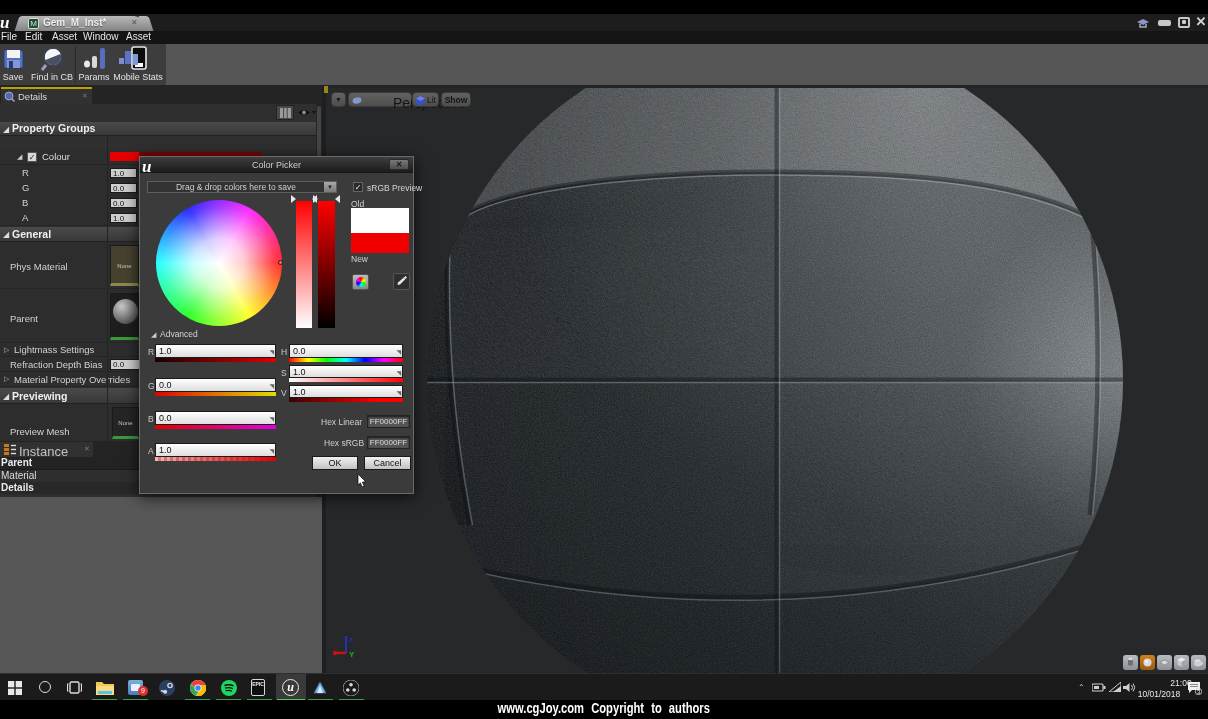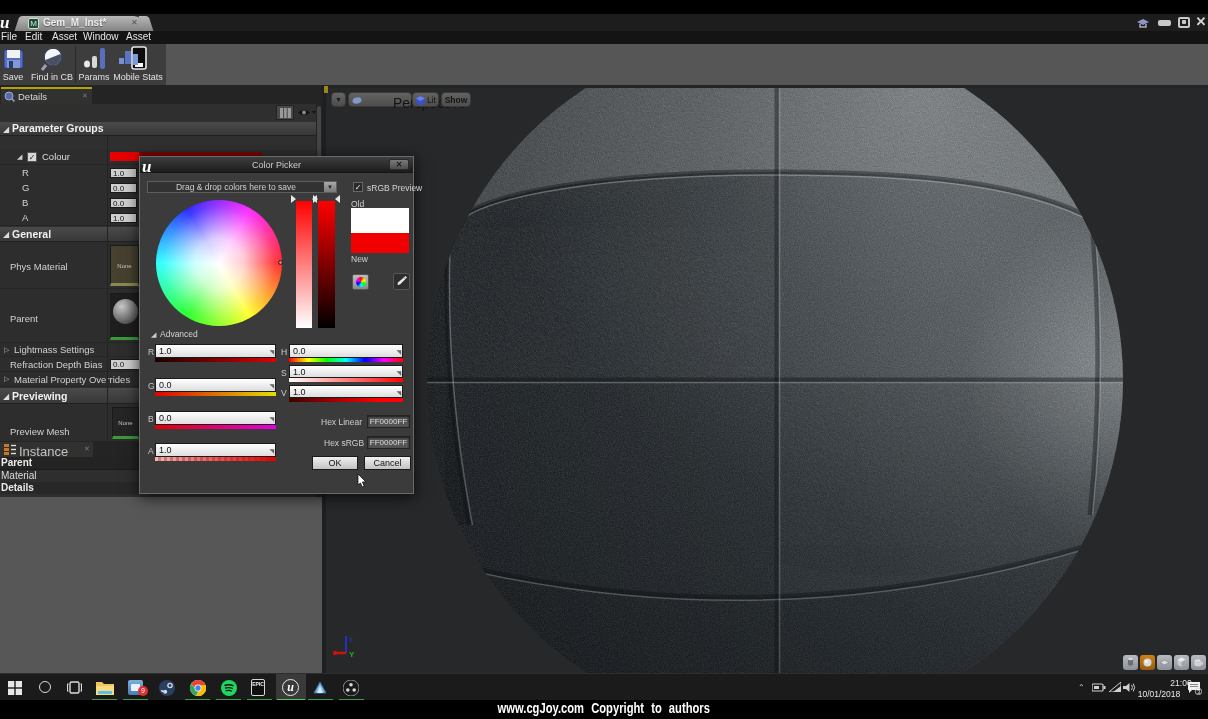--- a/index.html
+++ b/index.html
@@ -240,21 +240,21 @@
   <div class="abs" style="left:297px;top:20px;width:21px;height:15px;">
     <svg class="abs" style="left:0;top:2px;" width="20" height="11">
         <path d="M1 5.5 Q7 0.5 13 5.5 Q7 10.5 1 5.5 Z" fill="#111"></path>
         <circle cx="7" cy="5.5" r="2" fill="#888"></circle>
         <path d="M15 4 L19 4 L17 7 Z" fill="#111"></path>
       </svg>
   </div>
 
   <div class="abs" style="left:0;top:37px;width:317px;height:14px;background:linear-gradient(#4a4a4a,#383838);border-bottom:1px solid #222;">
     <span class="abs" style="left:3px;top:3px;font-size:8px;color:#ddd;">◢</span>
-    <span class="abs" style="left:12px;top:0px;font-size:10.5px;font-weight:bold;color:#f0f0f0;">Parameter Groups</span>
+    <span class="abs" style="left:12px;top:0px;font-size:10.5px;font-weight:bold;color:#f0f0f0;">Property Groups</span>
   </div>
 
 
   <div class="abs" style="left:0;top:65px;width:317px;height:15px;background:#2d2d2d;border-bottom:1px solid #262626;">
     <span class="abs" style="left:17px;top:3px;font-size:7px;color:#ccc;">◢</span>
     <div class="abs" style="left:27px;top:2px;width:10px;height:10px;background:#d8d8d8;border:1px solid #555;color:#222;font-size:8px;line-height:9px;text-align:center;">✓</div>
     <span class="abs" style="left:42px;top:1px;font-size:9.5px;color:#dedede;">Colour</span>
     <div class="abs" style="left:110px;top:2px;width:152px;height:9px;background:#e60000;"></div>
     <div class="abs" style="left:139px;top:2px;width:123px;height:9px;background:rgba(30,8,8,0.55);"></div>
   </div>

